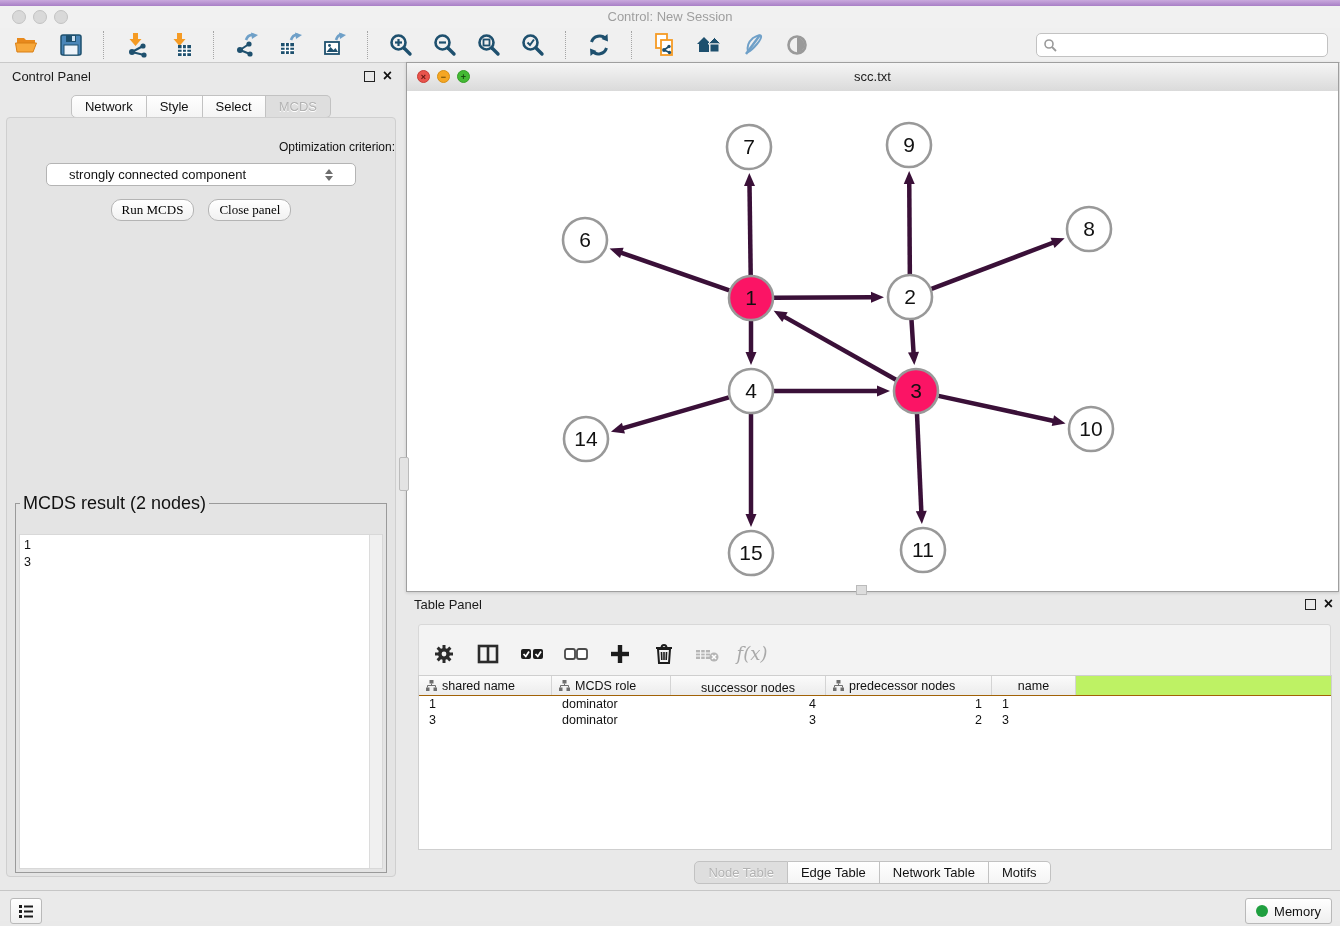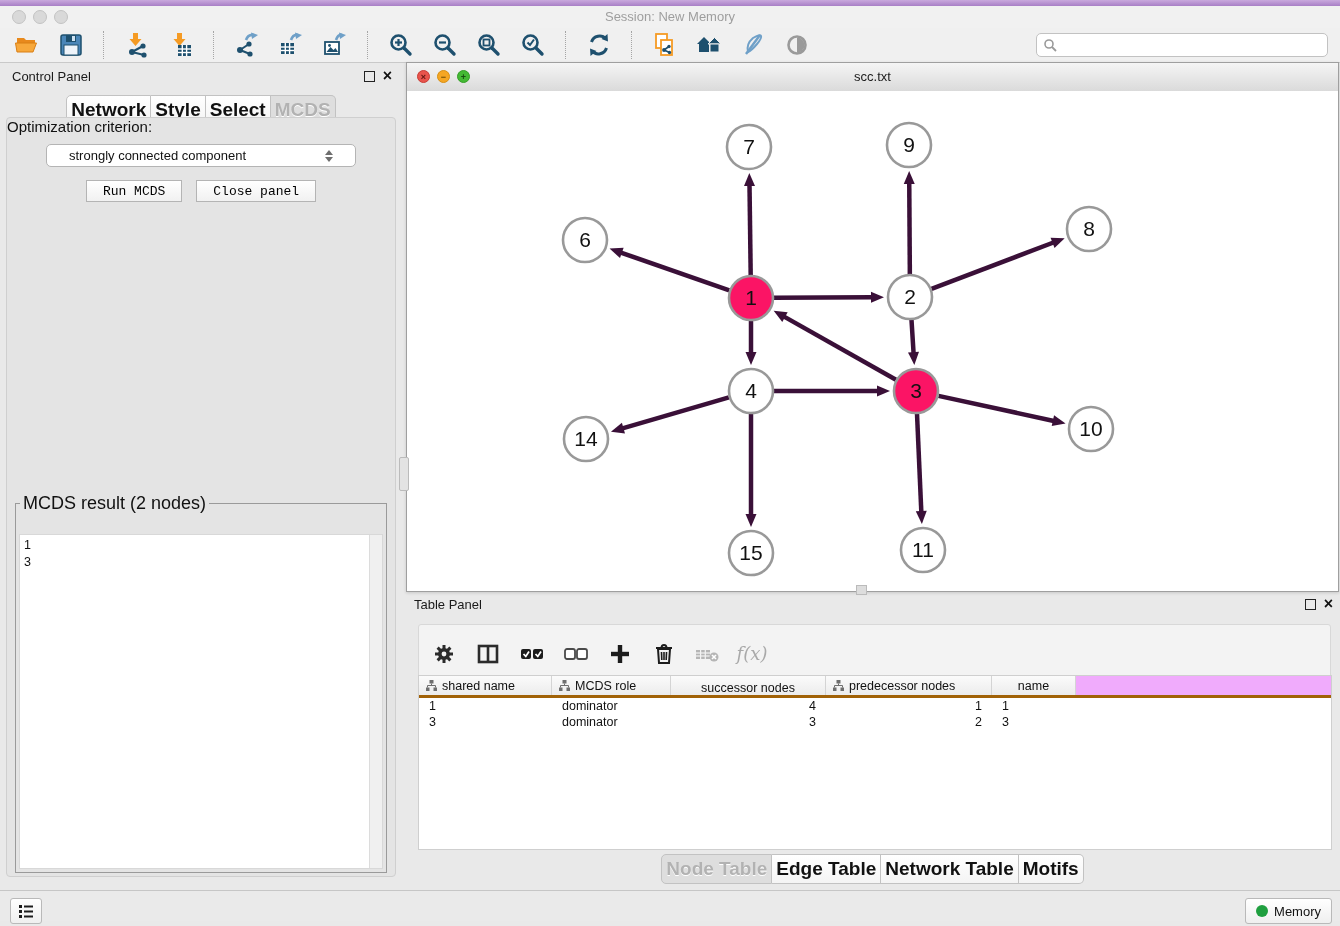--- a/index.html
+++ b/index.html
@@ -24,36 +24,36 @@
       border-radius:5px;display:flex;align-items:center;padding:0 6px;box-sizing:border-box;gap:4px;}
   #search-wrap input{border:none;outline:none;flex:1;font-size:13px;font-family:"Liberation Sans",sans-serif;background:transparent;}
   
   #control-panel{position:absolute;left:4px;top:66px;width:394px;height:811px;}
   .panel-head{position:relative;height:24px;}
   .panel-title{position:absolute;left:8px;top:3px;font-size:13px;color:#1a1a1a;}
   .panel-ctrls{position:absolute;right:6px;top:4px;display:flex;gap:8px;align-items:center;}
   .float-ico{width:9px;height:9px;border:1.6px solid #222;display:inline-block;}
   .close-ico{font-size:16px;font-weight:bold;line-height:12px;color:#111;}
   #cp-tabs{position:absolute;left:0;right:0;top:29px;display:flex;justify-content:center;}
-  .seg{padding:3px 4px;font-size:19px;background:linear-gradient(#ffffff,#f4f4f4);
-      border:1px solid #c2c2c2;border-left:none;color:#111;font-weight:bold;}
+  .seg{padding:3px 13px;font-size:13px;background:linear-gradient(#ffffff,#f4f4f4);
+      border:1px solid #c2c2c2;border-left:none;color:#111;}
   .seg:first-child{border-left:1px solid #c2c2c2;border-radius:5px 0 0 5px;}
   .seg:last-child{border-radius:0 5px 5px 0;}
   .seg-active{background:#dedede;color:#b2b2b2;text-shadow:0 1px 0 #fff;}
   #cp-content{position:absolute;left:2px;right:2px;top:51px;bottom:0;background:#e4e4e4;
       border:1px solid #cfcfcf;border-radius:4px;}
-  #opt-label{text-align:left;font-size:15px;}
+  #opt-label{margin-top:22px;text-align:right;font-size:12px;}
   #criterion-select{margin:9px auto 0;width:310px;height:23px;background:#fff;border:1px solid #b4b4b4;
       border-radius:5px;display:flex;align-items:center;padding:0 22px;box-sizing:border-box;font-size:13px;}
   #criterion-select .stepper{margin-left:auto;display:flex;flex-direction:column;gap:2px;}
   .tri-up{width:0;height:0;border-left:4px solid transparent;border-right:4px solid transparent;border-bottom:5px solid #6e6e6e;}
   .tri-down{width:0;height:0;border-left:4px solid transparent;border-right:4px solid transparent;border-top:5px solid #6e6e6e;}
   #cp-buttons{margin-top:13px;display:flex;justify-content:center;gap:14px;}
-  .aq-btn{height:22px;padding:0 16px;font-size:13px;font-family:Liberation Mono, monospace;
-      background:linear-gradient(#ffffff,#f1f1f1);border:1px solid #b4b4b4;border-radius:0;}
+  .aq-btn{height:22px;padding:0 10px;font-size:13px;font-family:Liberation Serif, serif;
+      background:linear-gradient(#ffffff,#f1f1f1);border:1px solid #b4b4b4;border-radius:10px;}
   #mcds-fieldset{position:absolute;left:8px;right:8px;top:375px;bottom:3px;border:1px solid #9a9a9a;
       margin:0;padding:2px;background:transparent;}
   #mcds-fieldset legend{font-size:18px;padding:0 3px;margin-left:2px;color:#111;}
   #mcds-box{position:absolute;left:3px;right:3px;top:20px;bottom:3px;background:#fff;border:1px solid #d8d8d8;}
   #mcds-text{margin:2px 4px;font-size:12.5px;line-height:17px;font-family:"Liberation Sans",sans-serif;white-space:pre;}
   #mcds-scroll{position:absolute;right:0;top:0;bottom:0;width:12px;background:#f0f0f0;border-left:1px solid #dcdcdc;}
   
   #net-window{position:absolute;left:406px;top:62px;width:933px;height:530px;background:#fff;
       border:1px solid #9f9f9f;box-sizing:border-box;box-shadow:0 1px 3px rgba(0,0,0,.15);}
   #net-titlebar{position:relative;height:28px;background:linear-gradient(#f5f5f5,#dadada);border-bottom:1px solid #b3b3b3;}
@@ -64,21 +64,21 @@
   #net-canvas{position:absolute;left:0;top:28px;right:0;bottom:0;background:#fff;}
   .grip-v{position:absolute;left:399px;top:457px;width:8px;height:32px;background:#e3e3e3;border:1px solid #bbb;border-radius:2px;}
   .grip-h{position:absolute;left:856px;top:585px;width:9px;height:8px;background:#ddd;border:1px solid #bbb;}
   
   #table-panel{position:absolute;left:406px;top:594px;width:933px;height:296px;}
   #tp-toolbar{position:absolute;left:12px;right:8px;top:30px;height:59px;background:#f3f3f3;
       border:1px solid #d8d8d8;border-radius:3px;display:flex;align-items:center;gap:10px;padding:0 8px;box-sizing:border-box;}
   .tp-ico{width:34px;height:30px;display:flex;align-items:center;justify-content:center;}
   .fx{font-family:"DejaVu Serif",serif;font-style:italic;font-size:18px;color:#a9a9a9;}
   #tp-table{position:absolute;left:12px;right:7px;top:81px;height:175px;background:#fff;border:1px solid #cfcfcf;box-sizing:border-box;}
-  #tp-header{display:flex;height:19px;border-bottom:3px solid #a16207;background:#f0abfc;}
+  #tp-header{display:flex;height:19px;border-bottom:1px solid #a16207;background:#bef264;}
   .th{display:flex;align-items:center;gap:5px;font-size:12.5px;padding:0 7px;box-sizing:border-box;
       border-right:1px solid #d4d4d4;background:linear-gradient(#fbfbfb,#ececec);}
   .th.center{justify-content:center;}
   .tr{display:flex;height:16px;align-items:center;font-size:12.5px;}
   .td{box-sizing:border-box;padding:0 10px;overflow:hidden;white-space:nowrap;}
   .td.r{text-align:right;}
   #tp-tabs{position:absolute;left:0;right:0;bottom:6px;display:flex;justify-content:center;}
   
   #statusbar{position:absolute;left:0;top:890px;width:1340px;height:31px;background:#eaeaea;border-top:1px solid #c6c6c6;box-sizing:border-box;}
   #list-btn{position:absolute;left:10px;top:7px;width:30px;height:24px;background:linear-gradient(#fff,#efefef);
@@ -90,21 +90,21 @@
 </head>
 <body>
 
 <div id="desktop-strip"></div>
 <div id="titlebar">
   <div class="tl-group">
     <span class="tl"></span>
     <span class="tl"></span>
     <span class="tl"></span>
   </div>
-  <div id="win-title">Session: New Memory</div>
+  <div id="win-title">Control: New Session</div>
 </div>
 
 <div id="toolbar">
   <span class="icon-btn">
     <svg width="26" height="26" viewBox="0 0 26 26">
       <path d="M3 6 h7 l2 2 h9 v4 H3 z" fill="#e8891c"></path>
       <path d="M1.5 11 h21 l-3.5 9 H3 z" fill="#f7a83b" stroke="#d97f15" stroke-width="1"></path>
     </svg>
     </span>
   <span class="icon-btn">

